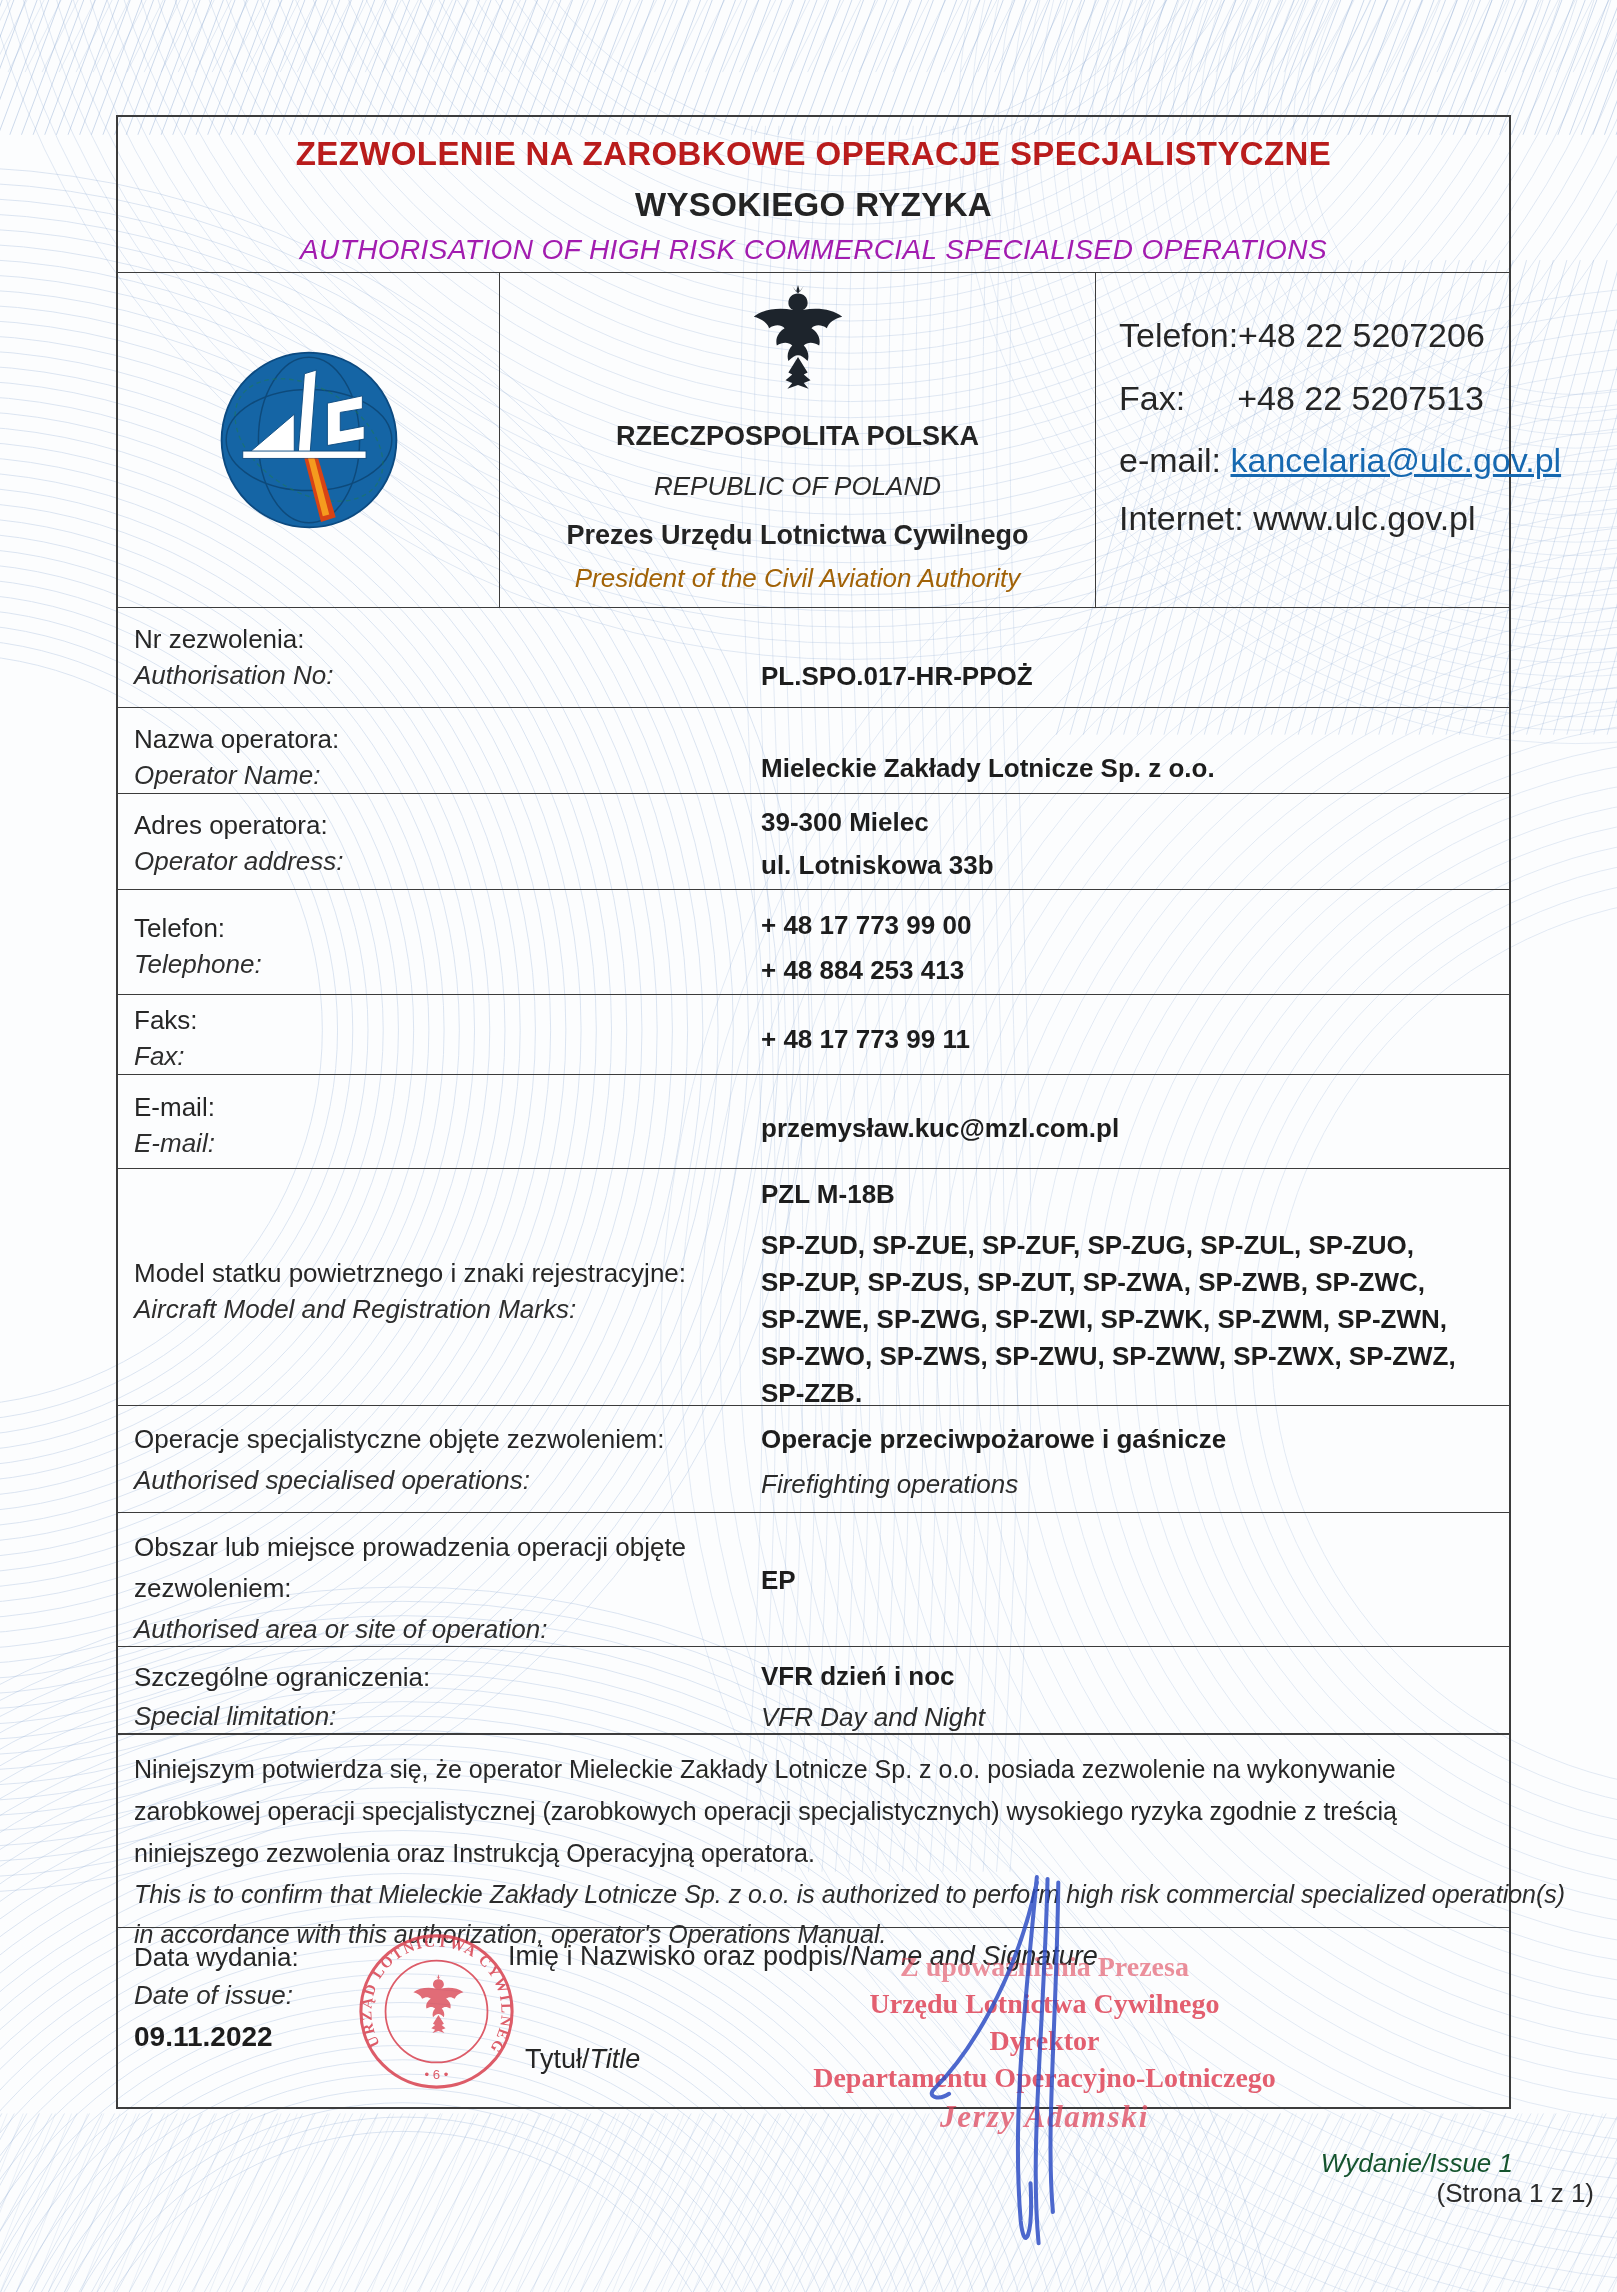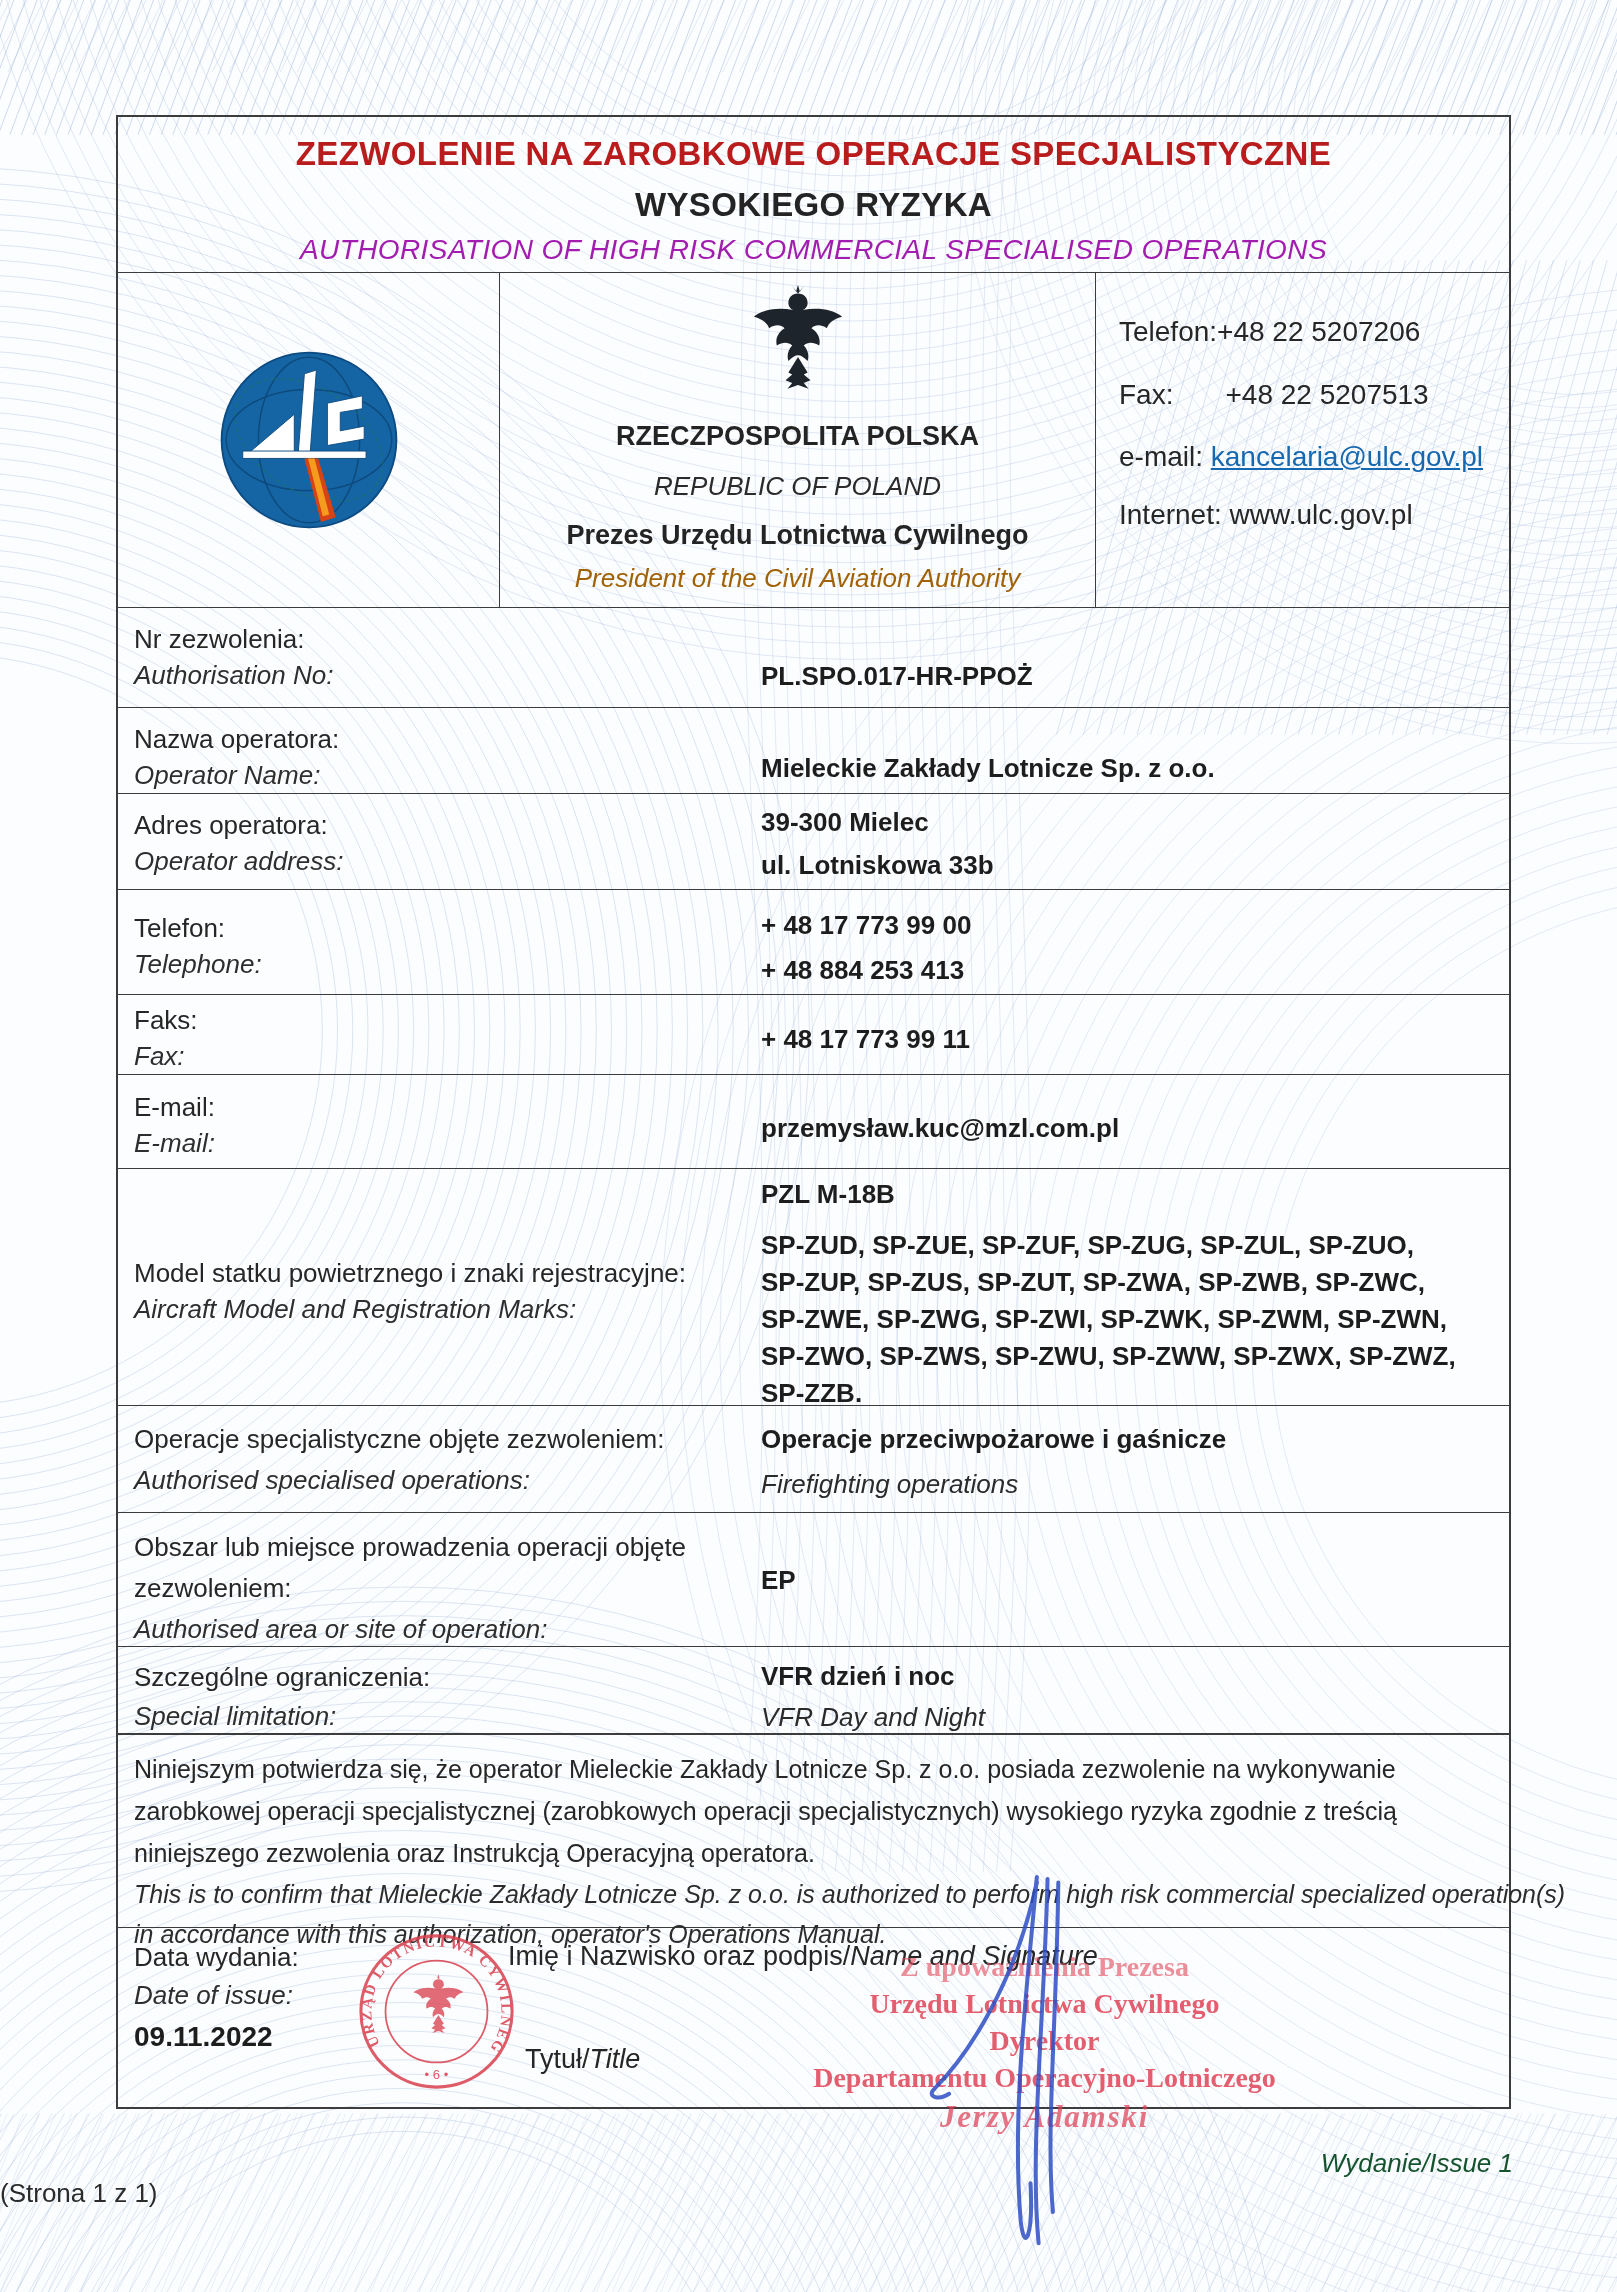--- a/index.html
+++ b/index.html
@@ -25,21 +25,21 @@
   .cell-logo{width:382px;box-sizing:border-box;border-right:1.8px solid #3c3c3c;
              display:flex;align-items:center;justify-content:center;}
   .cell-center{width:596px;box-sizing:border-box;border-right:1.8px solid #3c3c3c;
                text-align:center;position:relative;}
   .cell-contact{flex:1;position:relative;}
   .eagle-wrap{margin-top:10.7px;}
   .auth-l1{margin-top:9px;font-size:27px;font-weight:bold;color:#242424;}
   .auth-l2{margin-top:19.7px;font-size:26px;font-style:italic;color:#2b2b2b;}
   .auth-l3{margin-top:18px;font-size:27px;font-weight:bold;color:#242424;}
   .auth-l4{margin-top:12px;font-size:26px;font-style:italic;color:#a16207;}
-  .contact-line{position:absolute;left:23px;font-size:28px;white-space:nowrap;color:#262626;}
+  .contact-line{position:absolute;left:23px;font-size:34px;white-space:nowrap;color:#262626;}
   .contact-line a{color:#1668b0;text-decoration:underline;}
 
   
   .lbl-block{position:absolute;left:16px;top:12.5px;line-height:36px;}
   .lbl{font-size:26px;color:#262626;}
   .lbl-en{font-size:26px;font-style:italic;color:#2e2e2e;}
   .val-block{position:absolute;left:643px;line-height:43px;}
   .val{font-size:26px;font-weight:bold;color:#1d1d1d;}
   .val-it{font-size:26px;font-style:italic;color:#2b2b2b;}
   .v-center{top:50%;transform:translateY(-50%);}
@@ -55,21 +55,21 @@
   .sig-row{height:179px;border-bottom:none;}
   .sig-abs{position:absolute;white-space:nowrap;}
   .red-stamp-text{position:absolute;left:555px;top:19.7px;width:743px;text-align:center;
                   font-family:"Liberation Serif",serif;font-weight:bold;font-size:28px;
                   line-height:37px;color:#e04a5d;opacity:.88;z-index:4;}
   .red-sign{margin-top:2px;font-style:italic;font-weight:bold;font-size:31px;letter-spacing:1.8px;
             color:#dd3f55;opacity:.82;}
 
   .footer-issue{position:absolute;top:2148px;right:104px;font-size:26px;font-style:italic;
                 color:#14532d;z-index:2;}
-  .footer-page{position:absolute;top:2178px;left:0;width:1594px;text-align:left;
+  .footer-page{position:absolute;top:2178px;left:0;width:1594px;text-align:right;
                font-size:26px;color:#2b2b2b;z-index:2;}
 </style>
 </head>
 <body>
 
 <svg id="guilloche" width="1617" height="2293" viewBox="0 0 1806 2560" xmlns="http://www.w3.org/2000/svg">
     <g stroke="#9db5d8" fill="none" stroke-width="1" opacity="0.55">
       <line x1="-80" y1="150" x2="-20" y2="-10"></line>
       <line x1="-67" y1="150" x2="-7" y2="-10"></line>
       <line x1="-54" y1="150" x2="6" y2="-10"></line>

